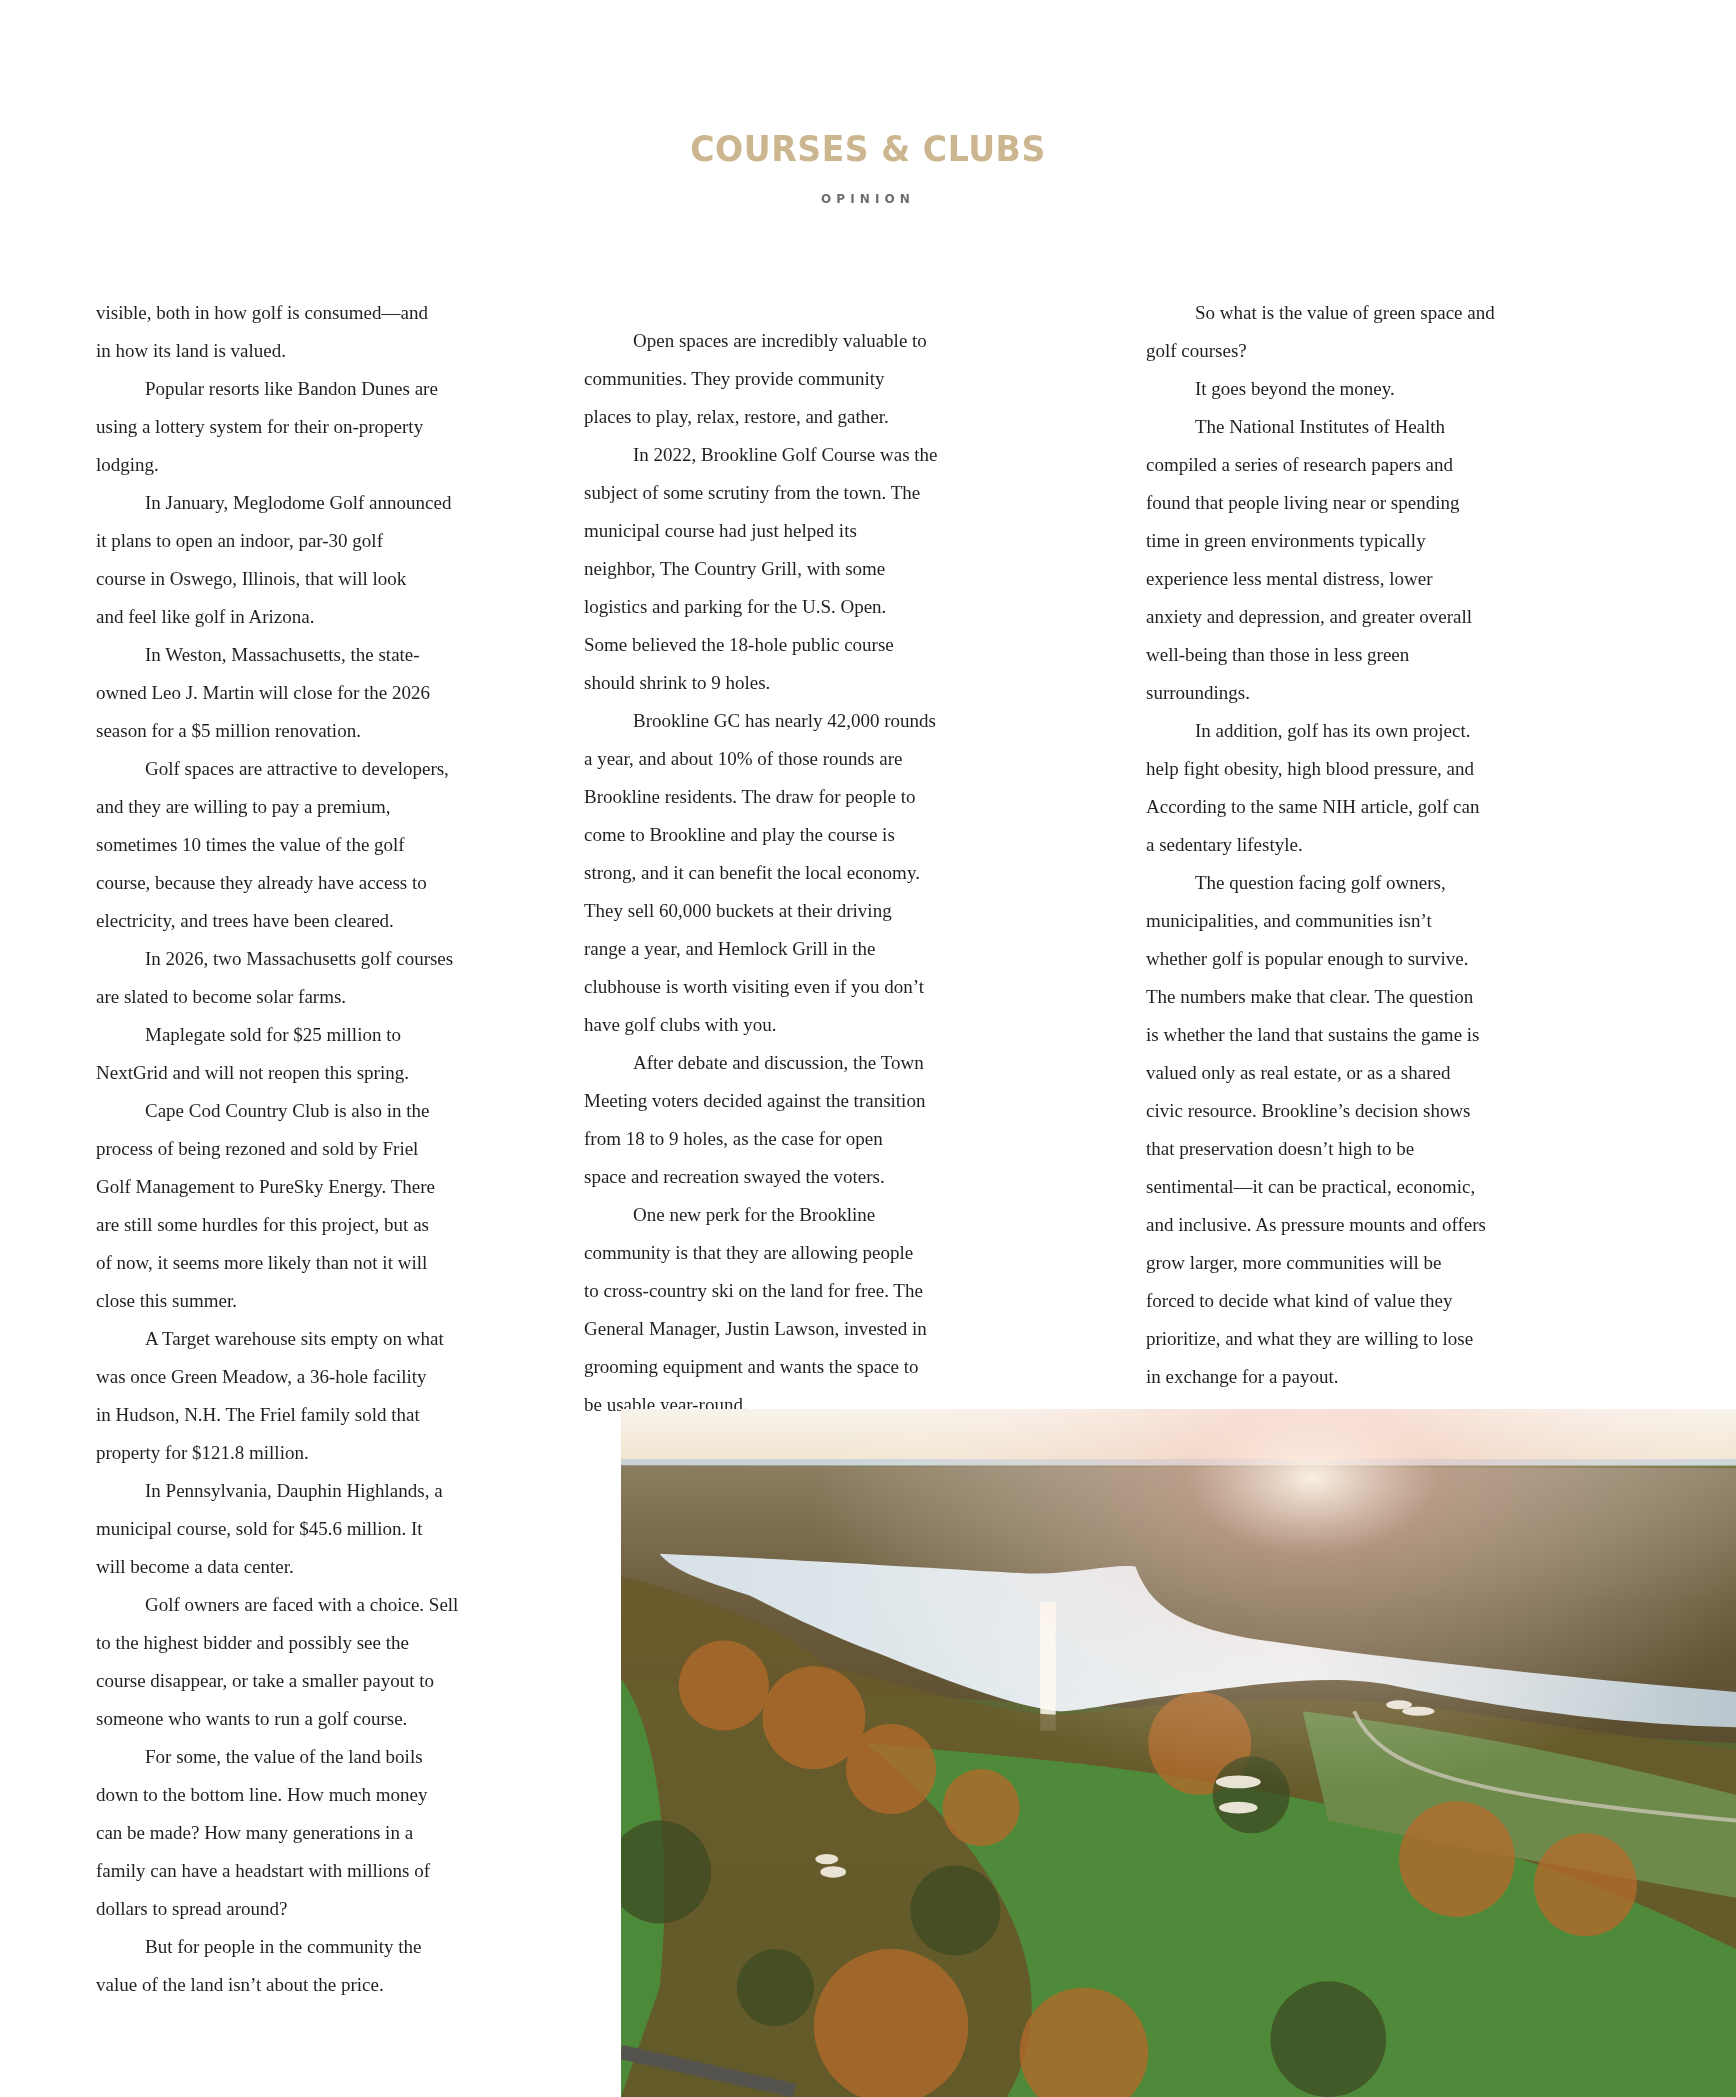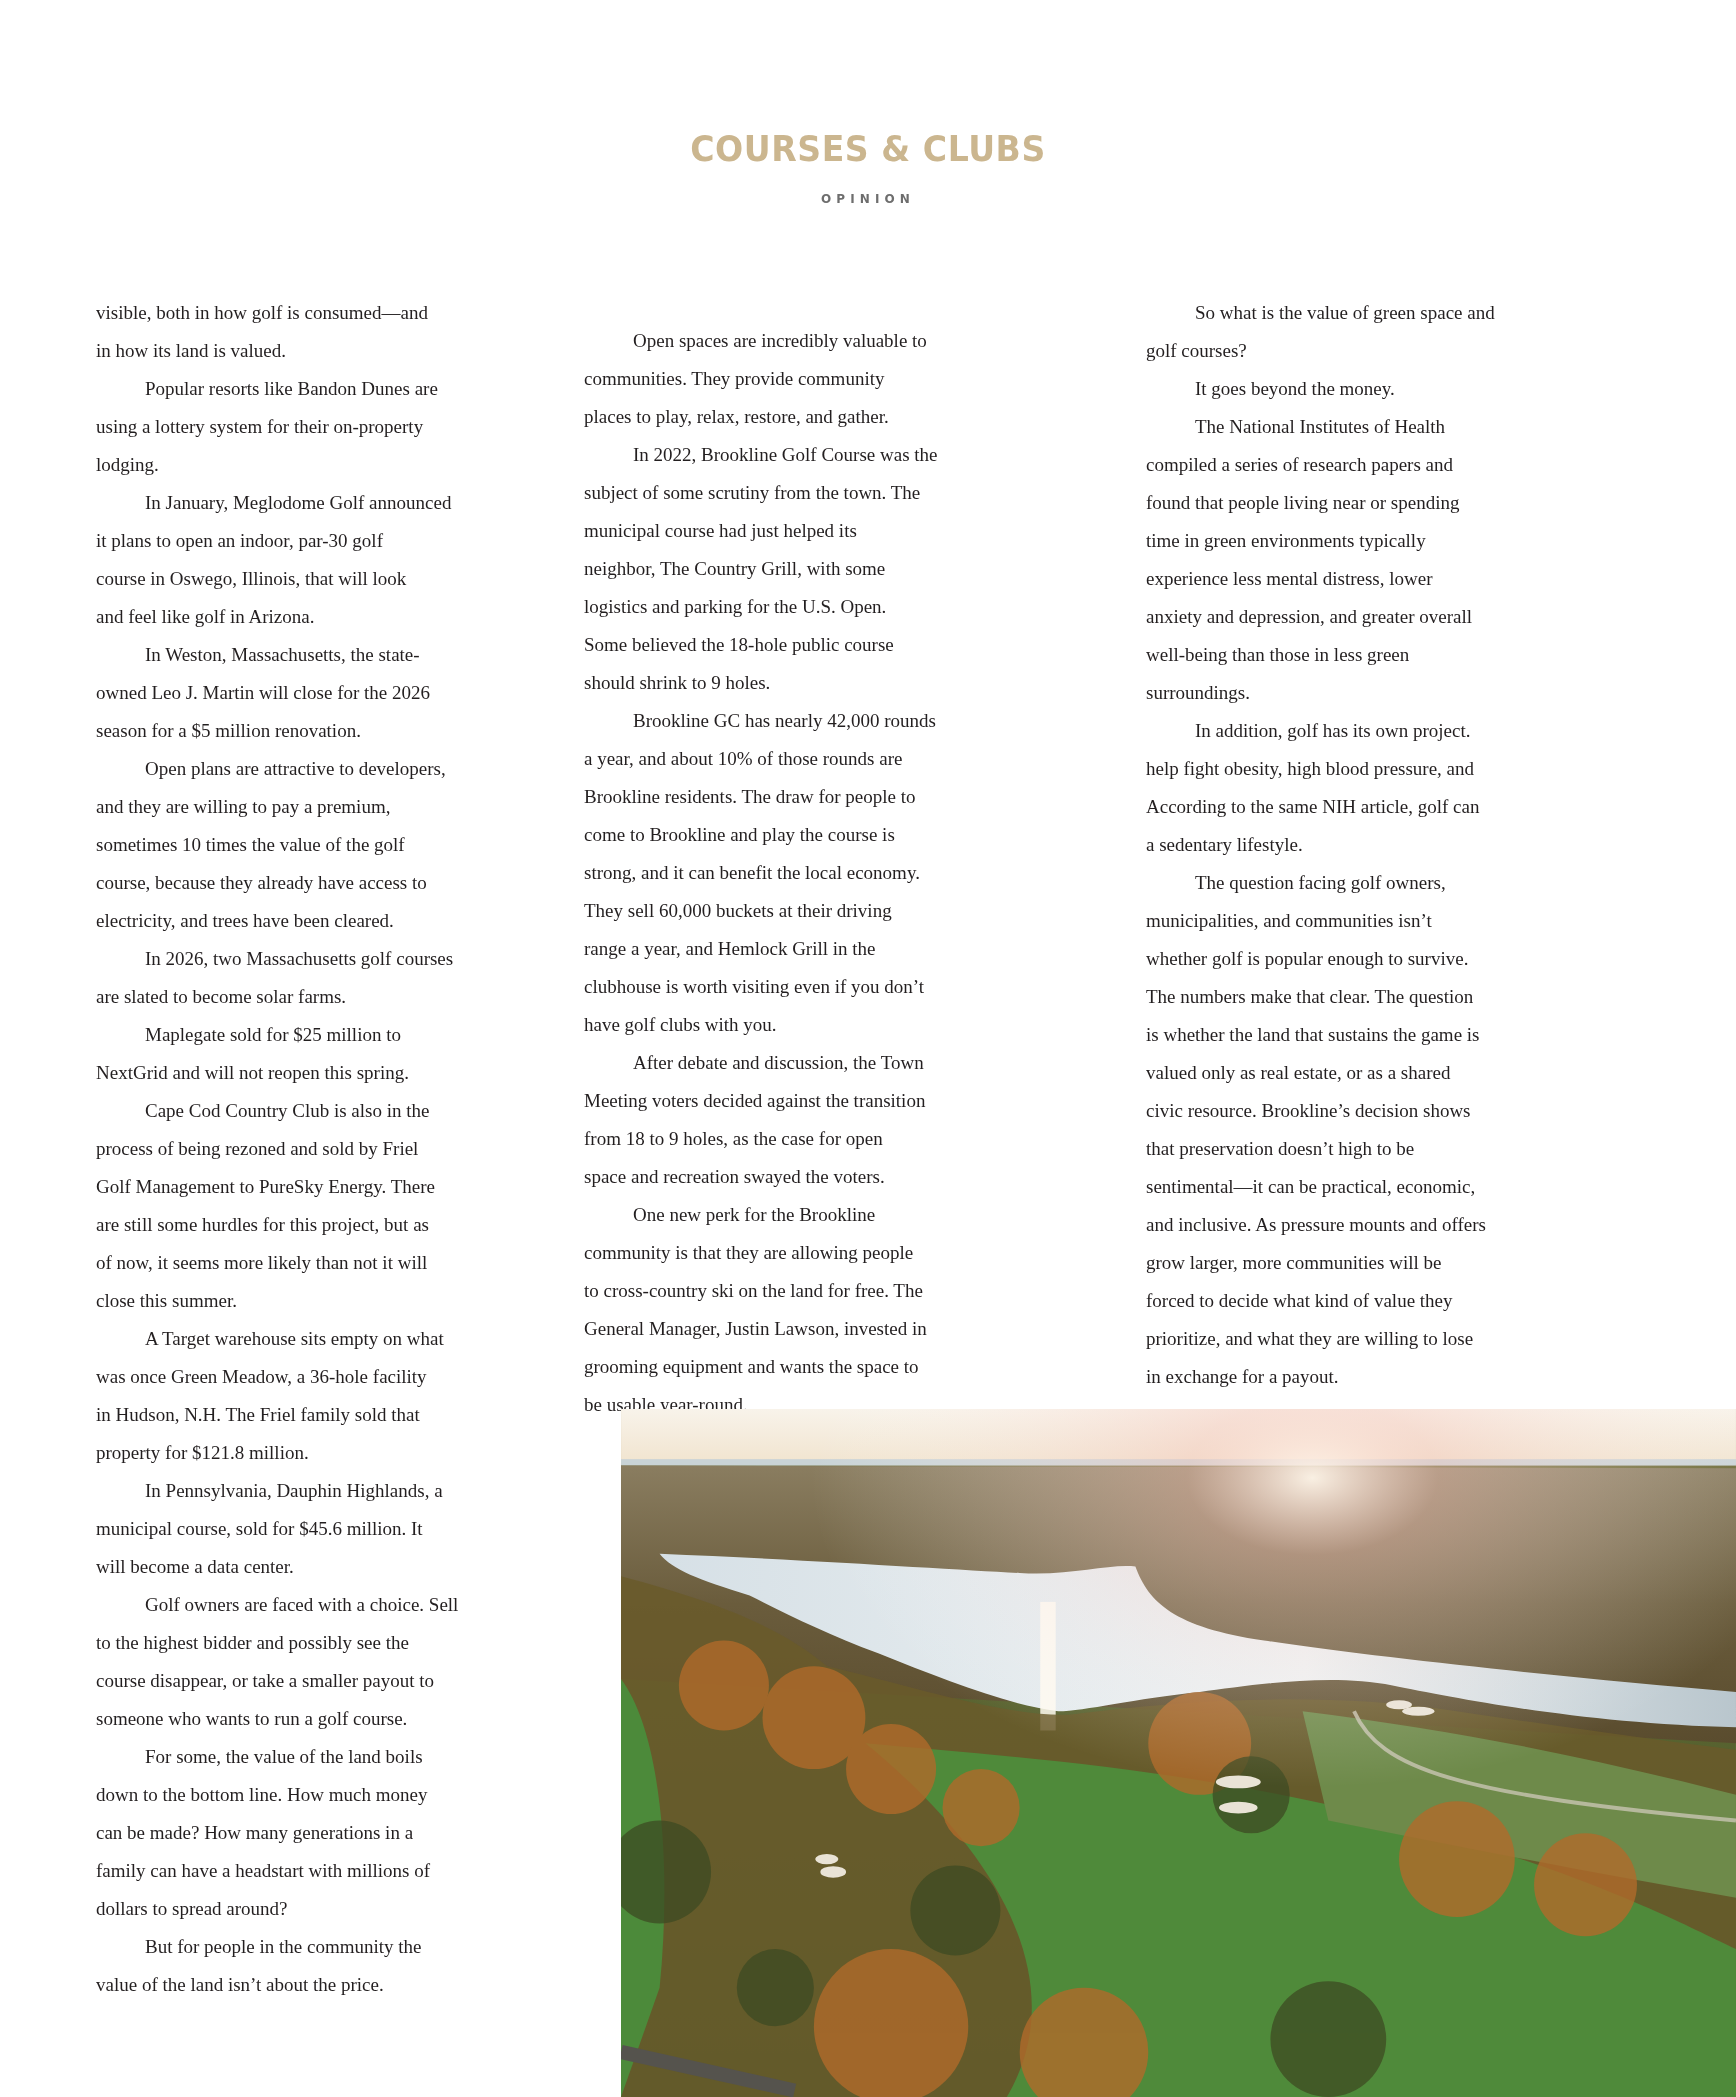--- a/index.html
+++ b/index.html
@@ -54,21 +54,21 @@
       <span class="line">it plans to open an indoor, par-30 golf</span>
       <span class="line">course in Oswego, Illinois, that will look</span>
       <span class="line">and feel like golf in Arizona.</span>
     </div>
     <div>
       <span class="line indent">In Weston, Massachusetts, the state-</span>
       <span class="line">owned Leo J. Martin will close for the 2026</span>
       <span class="line">season for a $5 million renovation.</span>
     </div>
     <div>
-      <span class="line indent">Open plans are attractive to developers,</span>
+      <span class="line indent">Golf spaces are attractive to developers,</span>
       <span class="line">and they are willing to pay a premium,</span>
       <span class="line">sometimes 10 times the value of the golf</span>
       <span class="line">course, because they already have access to</span>
       <span class="line">electricity, and trees have been cleared.</span>
     </div>
     <div>
       <span class="line indent">In 2026, two Massachusetts golf courses</span>
       <span class="line">are slated to become solar farms.</span>
     </div>
     <div>

